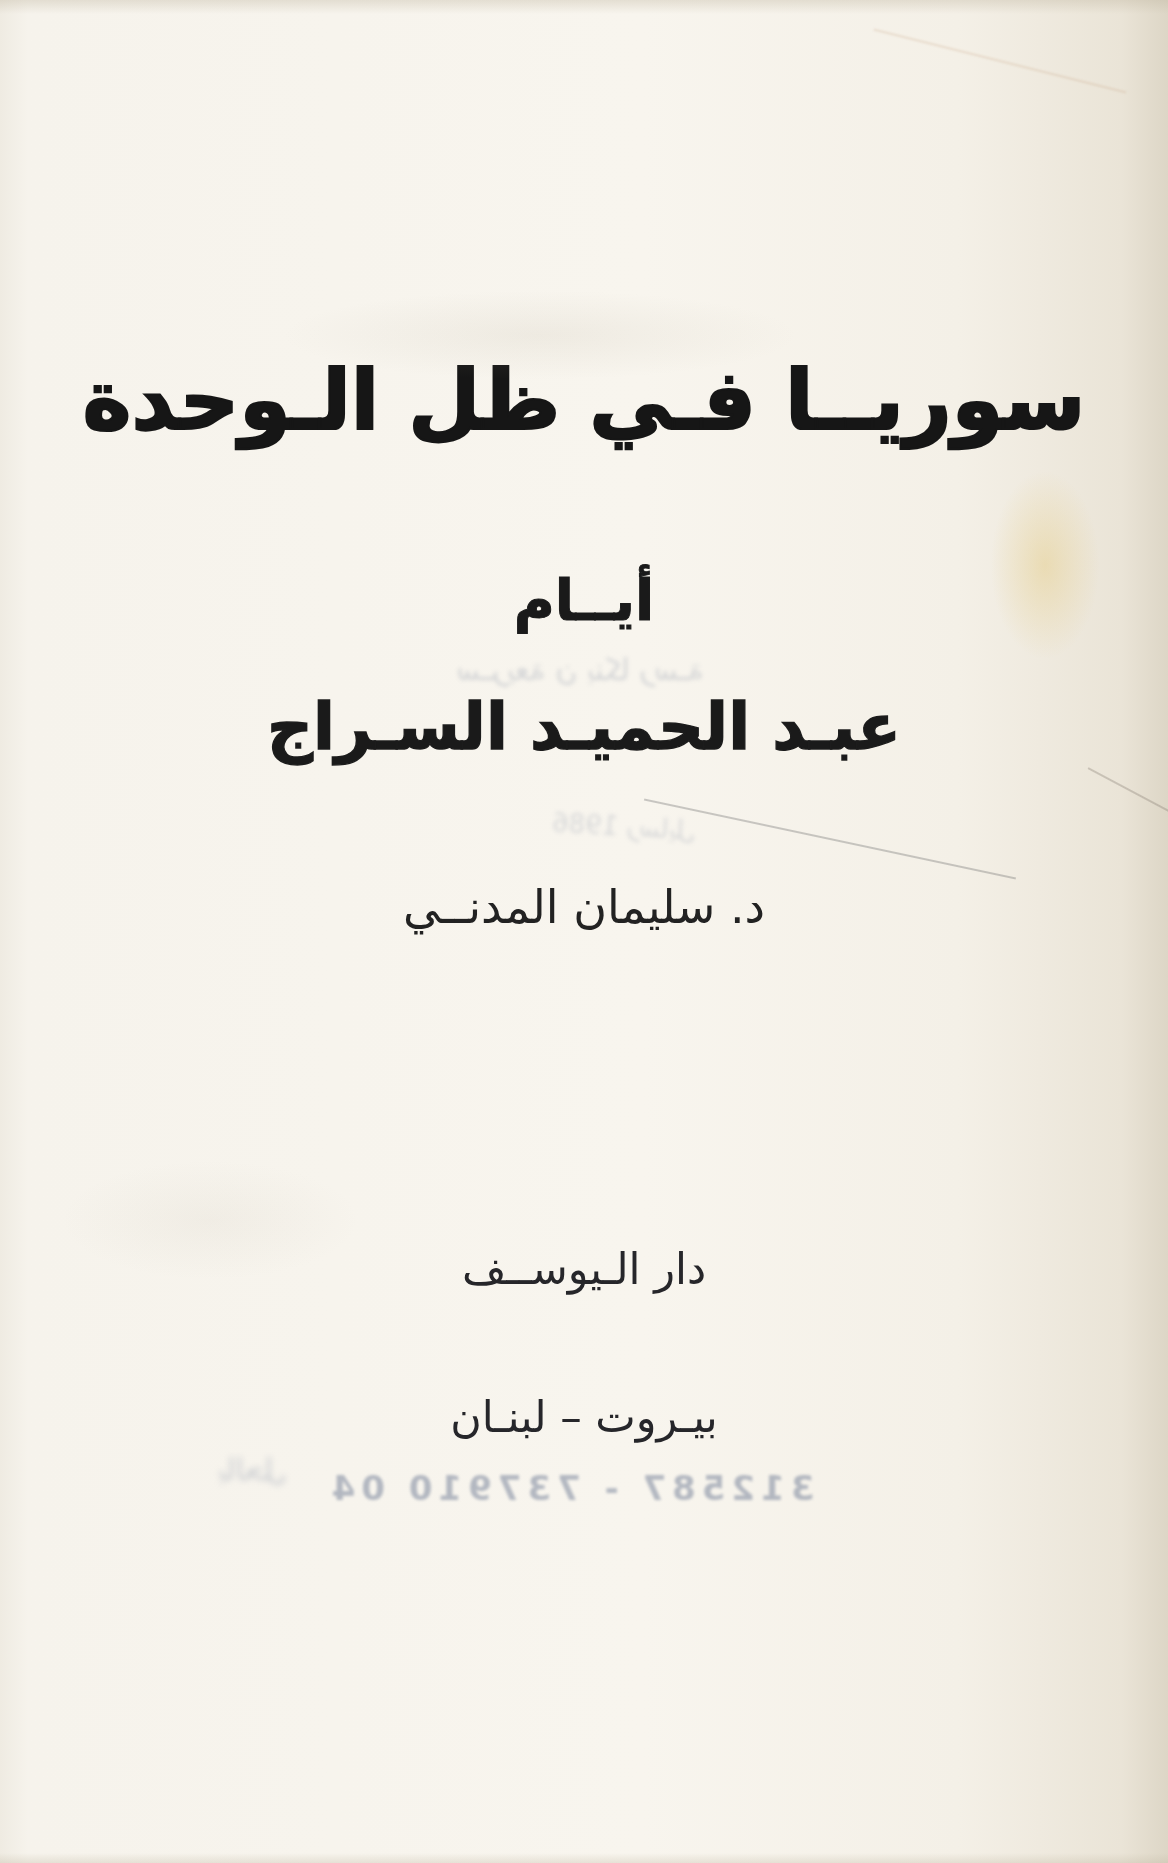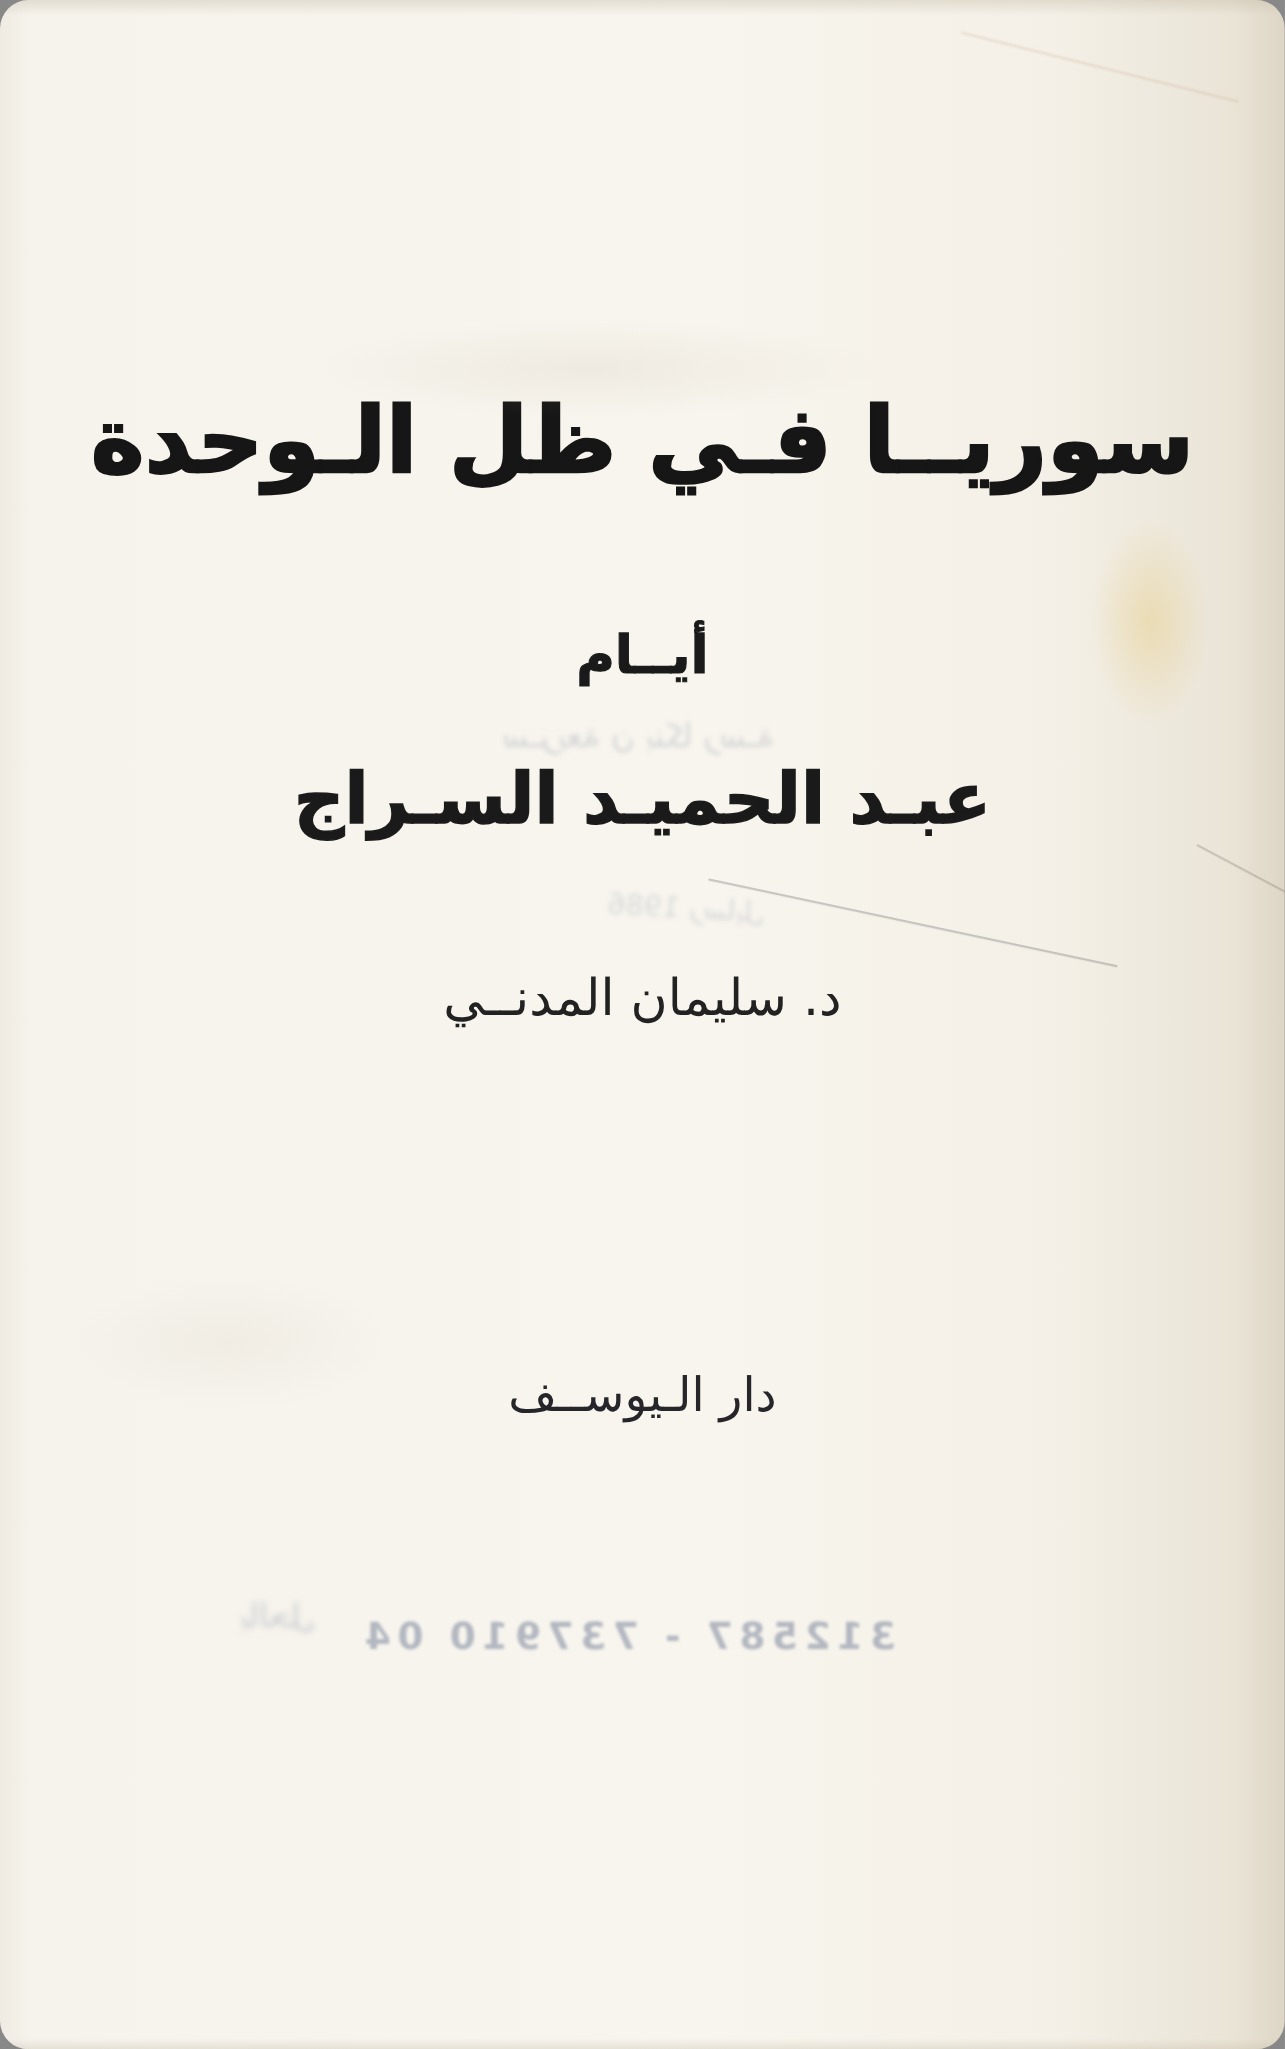--- a/index.html
+++ b/index.html
@@ -13,21 +13,20 @@
     height: 1863px;
     margin: 0 auto;
     overflow: hidden;
     background:
       linear-gradient(90deg,
         #efebe2 0px, #f6f3ec 28px, #f8f5ee 55%,
         #f4f0e7 82%, #eae4d7 96%, #ddd6c6 100%),
       #f7f4ed;
     font-family: "DejaVu Sans", sans-serif;
     color: #1a1a1a;
-    border-radius: 26px;
   }
   
   .page::before {
     content: "";
     position: absolute;
     left: 0; top: 0; right: 0; height: 14px;
     background: linear-gradient(180deg, rgba(190,180,158,.35), rgba(190,180,158,0));
     pointer-events: none;
   }
   .page::after {
@@ -49,21 +48,21 @@
     top: 352px;
     font-size: 83px;
     font-weight: 900;
     letter-spacing: 1px;
     color: #161616;
     -webkit-text-stroke: 2.2px #161616;
     text-shadow: 0 0 1px #161616;
   }
   .series-label {
     top: 568px;
-    font-size: 48px;
+    font-size: 56px;
     font-weight: 800;
     -webkit-text-stroke: 1px #1c1c1c;
   }
   .subject-name {
     top: 690px;
     font-size: 64px;
     font-weight: 800;
     -webkit-text-stroke: 1.4px #1c1c1c;
     letter-spacing: 1px;
   }
@@ -184,20 +183,21 @@
   <div class="line book-title">سوريــا فـي ظل الـوحدة</div>
 
   <div class="line series-label">أيــام</div>
 
   <div class="line subject-name">عبـد الحميـد السـراج</div>
 
   <div class="line author-name">د. سليمان المدنــي</div>
 
   <div class="line publisher-name">دار الـيوســف</div>
 
+  <div class="line publisher-location">بيـروت – لبنـان</div>
 
   <div class="bleed bleed-1">سـريعة ن بنكا رسـة</div>
 
   <div class="bleed bleed-2">1986 رسايل</div>
 
   <div class="bleed bleed-stamp">04 737910 - 312587</div>
 
   <div class="bleed bleed-smudge">بالحل</div>
 
   <div class="scratch scratch-1"></div>

